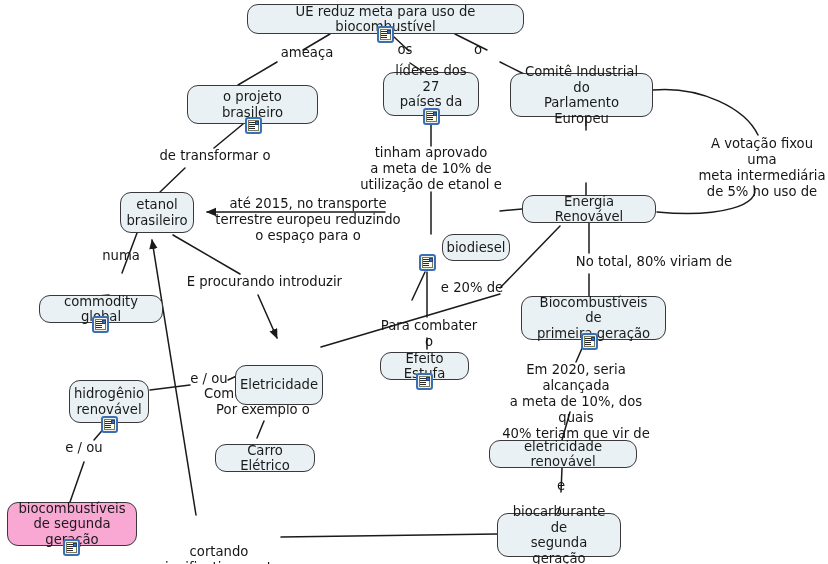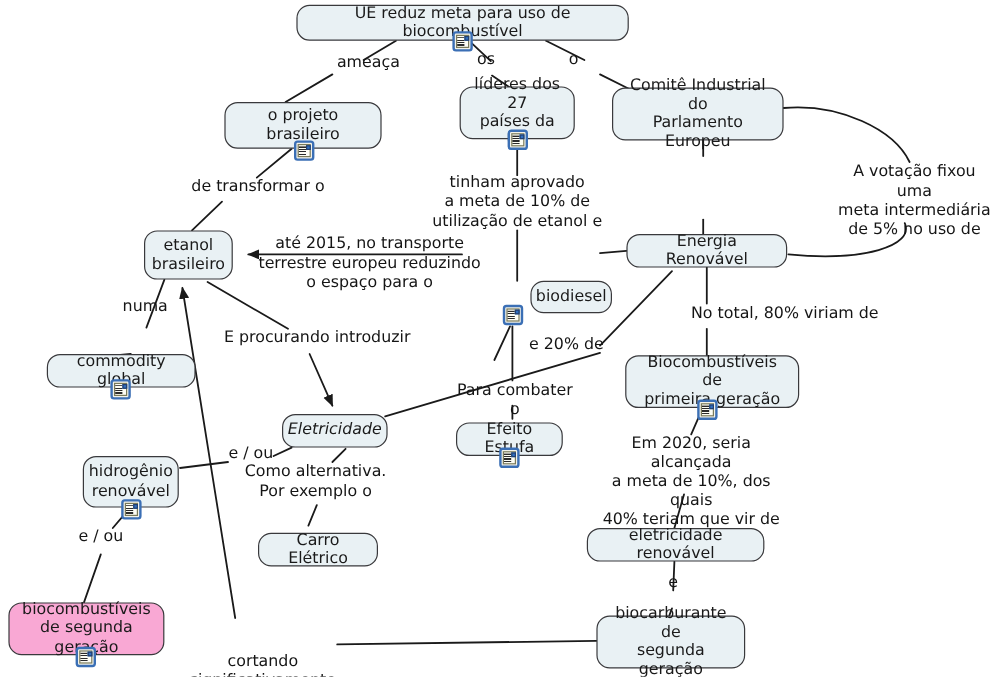--- a/index.html
+++ b/index.html
@@ -200,21 +200,21 @@
 
   <div class="node" style="left:521px;top:296px;width:145px;height:44px;">Biocombustíveis de
 primeira geração</div>
   <div class="noteicon" style="left:581px;top:333px;">
     <div class="frame"></div>
     <div class="inner"></div>
     <div class="lines"></div>
     <div class="sq"></div>
   </div>
 
-  <div class="node" style="left:235px;top:345px;width:88px;height:28px;font-style:italic;">Eletricidade</div>
+  <div class="node" style="left:235px;top:365px;width:88px;height:40px;">Eletricidade</div>
 
   <div class="node" style="left:380px;top:352px;width:89px;height:28px;">Efeito Estufa</div>
   <div class="noteicon" style="left:416px;top:373px;">
     <div class="frame"></div>
     <div class="inner"></div>
     <div class="lines"></div>
     <div class="sq"></div>
   </div>
 
   <div class="node" style="left:69px;top:380px;width:80px;height:43px;">hidrogênio

